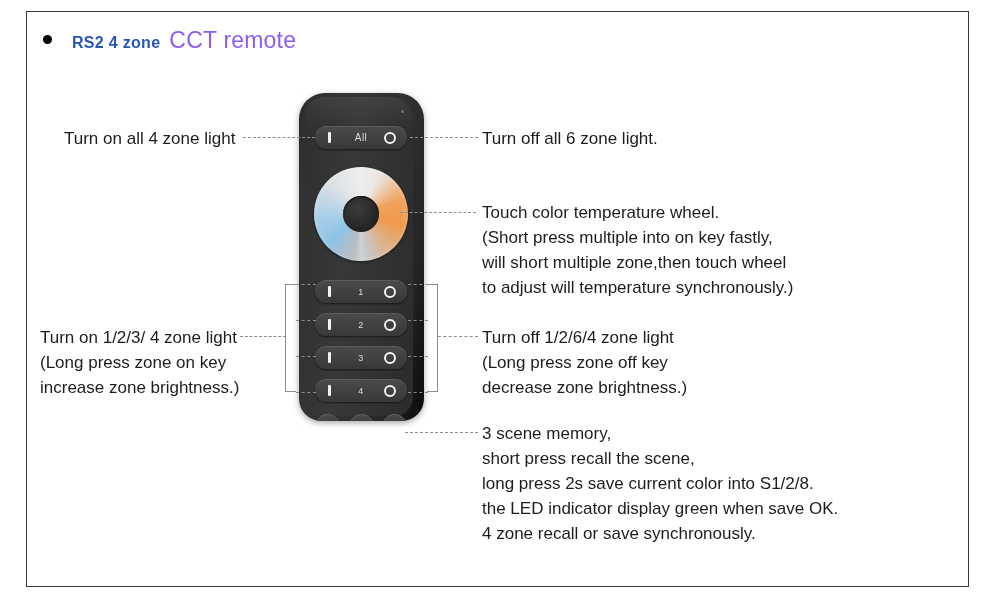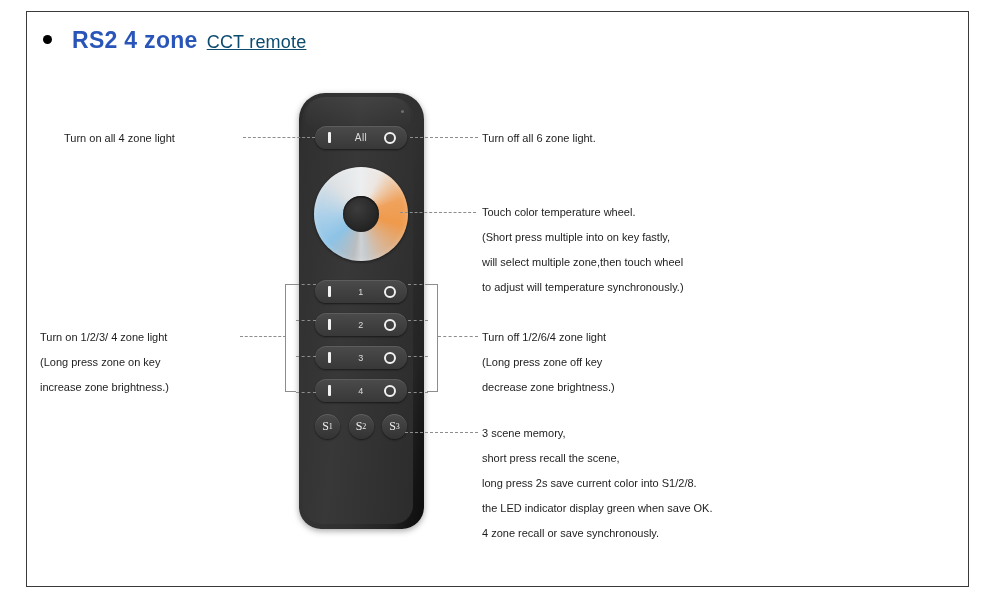--- a/index.html
+++ b/index.html
@@ -35,36 +35,35 @@
     width: 9px; height: 9px;
     border-radius: 50%;
     background: #000;
     margin-right: 20px;
     position: relative; top: -4px;
     flex: 0 0 auto;
   }
   .title-blue {
     color: #2a55b8;
     font-weight: bold;
+    font-size: 16px;
+    letter-spacing: .3px;
+  }
+  .title-black {
+    color: #8b5cf6;
     font-size: 23px;
-    letter-spacing: .3px;
-  }
-  .title-black {
-    color: #0c4a6e;
-    font-size: 18px;
     margin-left: 9px;
     letter-spacing: .2px;
-    text-decoration: underline;
   }
 
   
   .remote {
     position: absolute;
     left: 299px; top: 93px;
-    width: 125px; height: 436px;
+    width: 125px; height: 328px;
     border-radius: 26px 26px 22px 22px;
     background:
       linear-gradient(100deg,
         #262626 0%, #303030 6%, #343434 30%,
         #303030 62%, #242424 82%, #141414 92%, #0d0d0d 100%);
     box-shadow: 0 2px 6px rgba(0,0,0,.35);
     overflow: hidden;
     padding-left: 38px;
   }
   
@@ -194,21 +193,21 @@
     border: 1px solid #8d8d8d;
     width: 11px;
   }
   .bracket.left  { border-right: none; }
   .bracket.right { border-left: none; }
 
   
   .callout {
     position: absolute;
     color: #1d1d1d;
-    font-size: 11px;
+    font-size: 17px;
     line-height: 25px;
     white-space: nowrap;
   }
 </style>
 </head>
 <body>
 
 <div id="page">
 
   <div class="frame"></div>
@@ -297,21 +296,21 @@
     <div>Turn on all 4 zone light</div>
   </div>
 
   <div class="callout" style="left:482px; top:126px;">
     <div>Turn off all 6 zone light.</div>
   </div>
 
   <div class="callout" style="left:482px; top:200px;">
     <div>Touch color temperature wheel.</div>
     <div>(Short press multiple into on key fastly,</div>
-    <div>will select multiple zone,then touch wheel</div>
+    <div>will short multiple zone,then touch wheel</div>
     <div>to adjust will temperature synchronously.)</div>
   </div>
 
   <div class="callout" style="left:40px; top:325px;">
     <div>Turn on 1/2/3/ 4 zone light</div>
     <div>(Long press zone on key</div>
     <div>increase zone brightness.)</div>
   </div>
 
   <div class="callout" style="left:482px; top:325px;">

